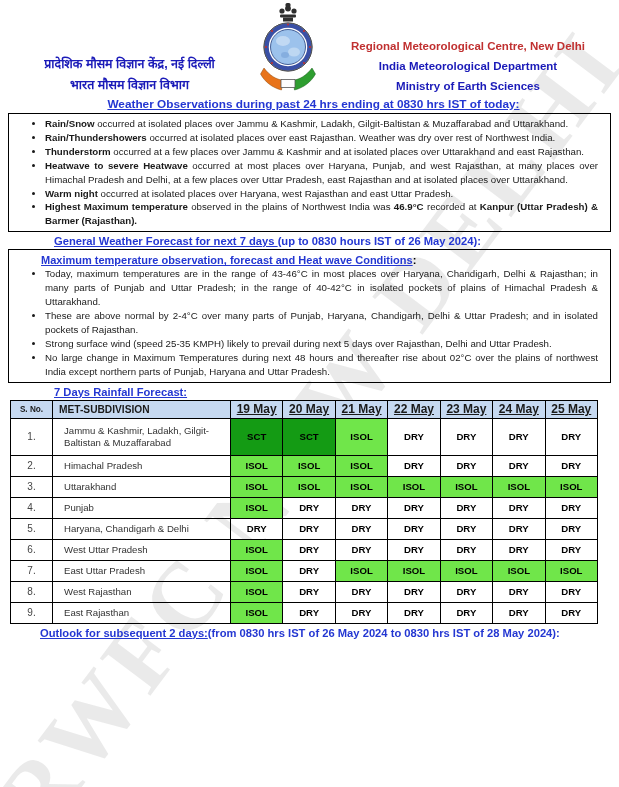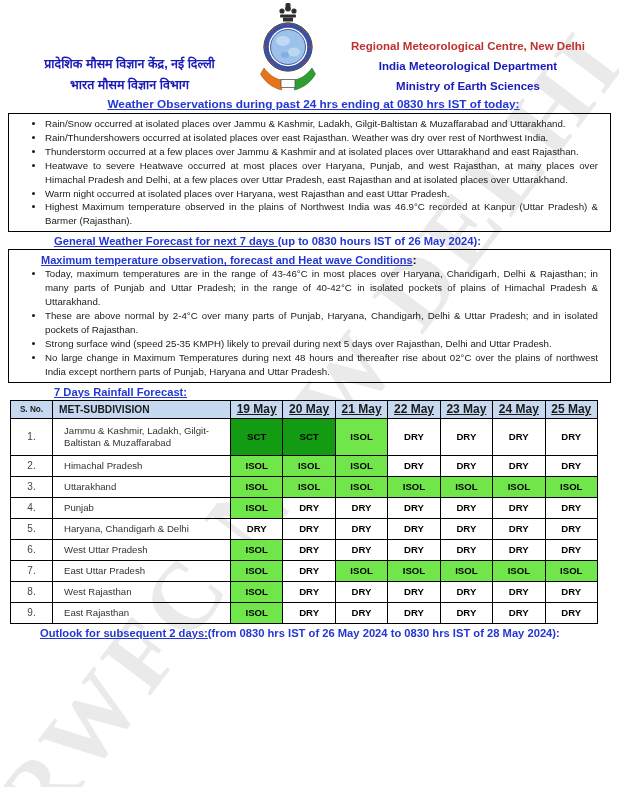--- a/index.html
+++ b/index.html
@@ -32,21 +32,21 @@
   .u{text-decoration:underline;}
   .h-left{color:var(--heading_blue);font-weight:bold;font-size:11.2px;margin:3px 0 2px 54px;}
   .h-left.outlook{margin-left:40px;margin-top:3px;}
   .h-sub{color:var(--heading_blue);font-weight:bold;font-size:11px;margin:1px 0 1px 32px;}
   .h-sub .black{color:#000;}
 
   
   .box{border:1.6px solid #000;margin:1px 8px 0 8px;padding:3px 12px 3px 0;background:transparent;}
   .box ul{margin:0;padding:0 0 0 36px;}
   .box li{font-size:9.7px;line-height:13.9px;text-align:justify;color:#1a1a1a;}
-  .b{font-weight:normal;}
+  .b{font-weight:bold;}
 
   
   table{border-collapse:collapse;table-layout:fixed;width:588px;margin:1px 0 0 10px;}
   th,td{border:1px solid #000;box-sizing:border-box;overflow:hidden;}
   th{background:var(--table_header_bg);height:18px;padding:0;}
   th.sno-h{font-size:8.2px;}
   th.sub-h{text-align:left;padding-left:6px;font-size:10.2px;}
   th.day-h{font-size:12px;text-decoration:underline;}
   td{height:21px;padding:0;}
   tr.first td{height:37px;}

